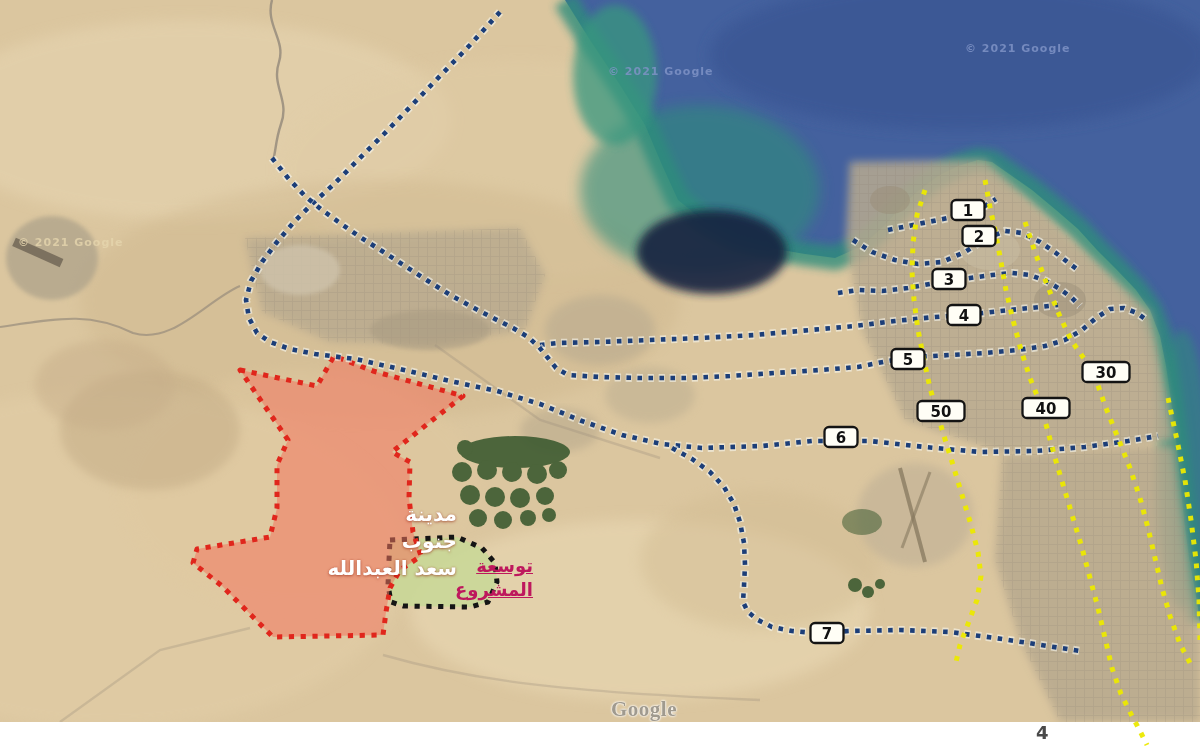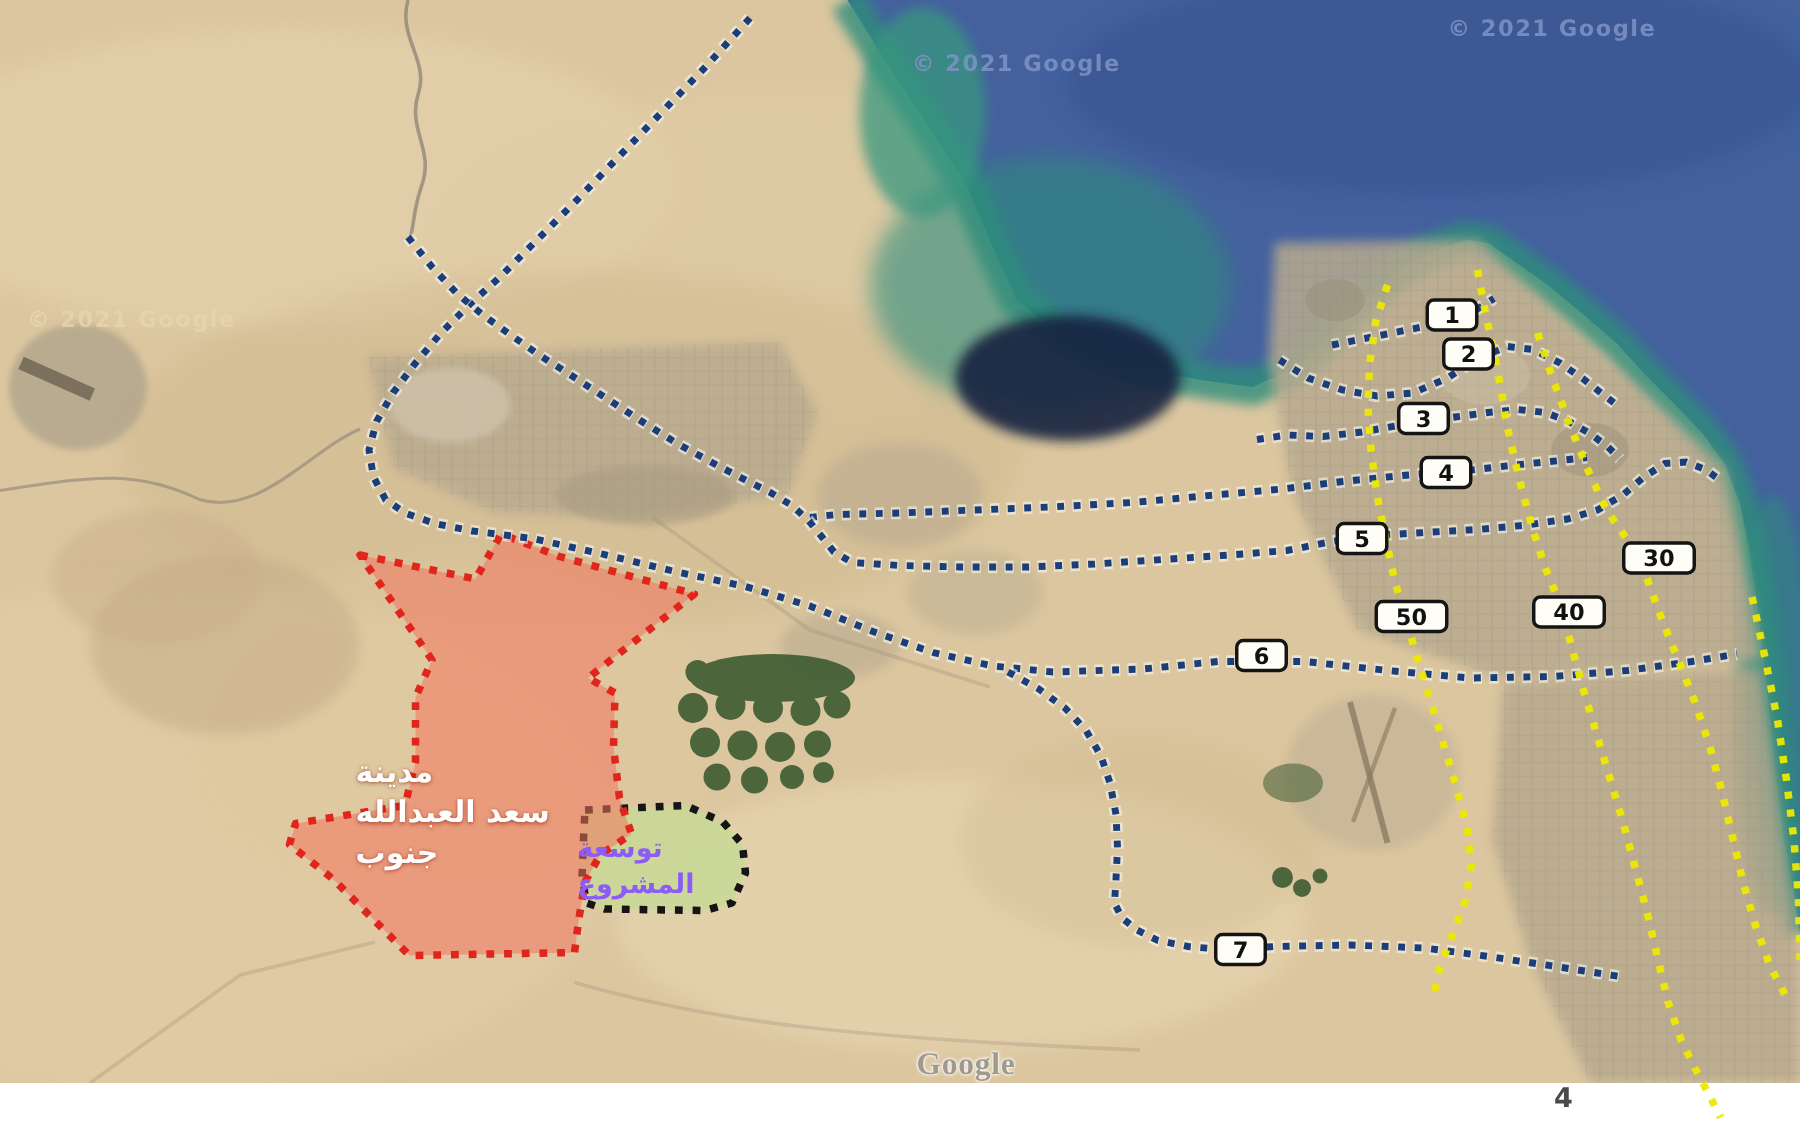--- a/index.html
+++ b/index.html
@@ -1,29 +1,29 @@
 <!DOCTYPE html>
 <html><head>
 <meta charset="utf-8">
 <style>
   html,body{margin:0;padding:0;background:#ffffff;}
   .stage{position:relative;width:1200px;height:756px;overflow:hidden;background:#ffffff;
          font-family:"DejaVu Sans",sans-serif;}
   .footer-strip{position:absolute;left:0;top:722px;width:1200px;height:34px;background:#ffffff;z-index:0;}
   svg.mapsvg{position:absolute;left:0;top:0;z-index:1;}
   .overlay{position:absolute;z-index:2;}
-  .watermark{color:#7f93c6;font-size:15px;font-weight:bold;letter-spacing:1px;opacity:.85;white-space:nowrap;}
+  .watermark{color:#7f93c6;font-size:11px;font-weight:bold;letter-spacing:1px;opacity:.85;white-space:nowrap;margin-top:32px;}
   .watermark.sand{color:#e6d6ae;opacity:.8;}
   .google-logo{color:#a09a8e;font-size:21px;font-weight:bold;letter-spacing:.5px;
                text-shadow:0 0 3px rgba(255,255,255,.95),0 0 2px rgba(255,255,255,.9),0 0 1px #fff;font-family:Liberation Serif, serif;}
   .page-number{color:#4a4a4a;font-size:18px;font-weight:bold;z-index:3;}
-  .area-label{direction:rtl;text-align:left;font-weight:bold;z-index:2;}
+  .area-label{direction:rtl;text-align:right;font-weight:bold;z-index:2;}
   .area-label.red{left:237px;top:501px;width:220px;color:#ffffff;font-size:20px;line-height:27px;
                   text-shadow:0 1px 3px rgba(150,40,20,.55),0 0 2px rgba(150,40,20,.35);}
-  .area-label.green{left:385px;top:554px;width:148px;color:#8b5cf6;font-size:18px;line-height:24px;}
+  .area-label.green{left:385px;top:554px;width:148px;color:#be185d;font-size:18px;line-height:24px;text-decoration:underline;}
 </style>
 </head>
 <body>
 
 <div class="stage">
 
   <div class="footer-strip"></div>
 
   <svg class="mapsvg" width="1200" height="756" viewBox="0 0 1200 756">
     <defs>
@@ -169,22 +169,22 @@
         <text x="941" y="416.5" text-anchor="middle" font-size="15" font-weight="bold" fill="#111" font-family="&quot;DejaVu Sans&quot;,sans-serif">50</text>
       </g>
   </svg>
 
   <div class="overlay watermark" style="left:608px;top:33px;">© 2021 Google</div>
   <div class="overlay watermark" style="left:965px;top:10px;">© 2021 Google</div>
   <div class="overlay watermark sand" style="left:18px;top:204px;">© 2021 Google</div>
 
   <div class="overlay area-label red">
     <div>مدينة</div>
+    <div>جنوب</div>
     <div>سعد العبدالله</div>
-    <div>جنوب</div>
   </div>
 
   <div class="overlay area-label green">
     <div>توسعة</div>
     <div>المشروع</div>
   </div>
 
   <div class="overlay google-logo" style="left:611px;top:697px;">Google</div>
 
   <div class="overlay page-number" style="left:1036px;top:722px;">4</div>

